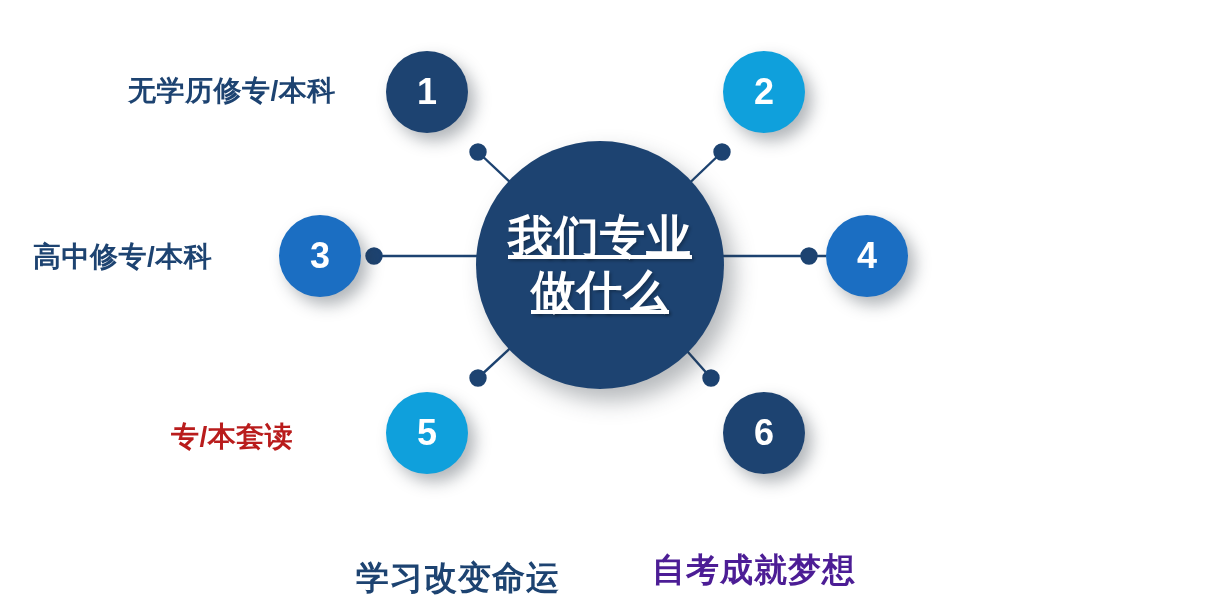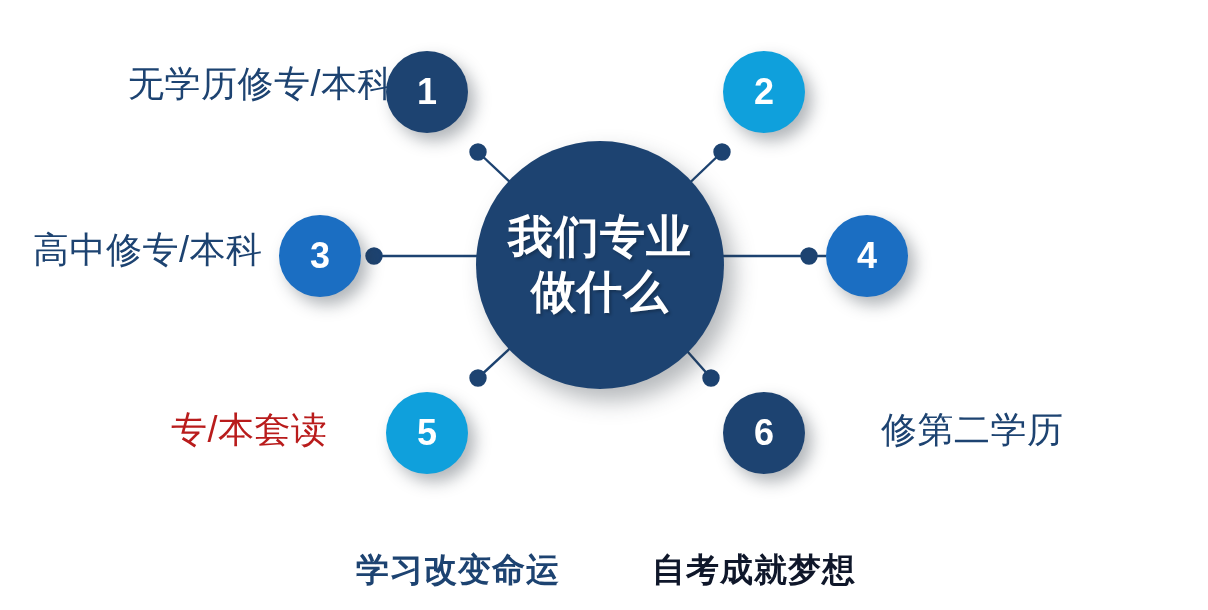--- a/index.html
+++ b/index.html
@@ -43,20 +43,21 @@
   }
   .hub-text {
     color: #ffffff;
     font-size: 45px;
     font-weight: 700;
     line-height: 1.22;
     text-align: center;
     letter-spacing: 1px;
     white-space: pre-line;
     text-shadow: 2px 2px 3px rgba(0,0,0,0.25);
+    text-decoration: underline;
   }
   
   .node {
     position: absolute;
     width: 82px;
     height: 82px;
     border-radius: 50%;
     display: flex;
     align-items: center;
     justify-content: center;
@@ -69,25 +70,26 @@
   .node-1 { left: 386px; top:  51px; }
   .node-2 { left: 723px; top:  51px; }
   .node-3 { left: 279px; top: 215px; }
   .node-4 { left: 826px; top: 215px; }
   .node-5 { left: 386px; top: 392px; }
   .node-6 { left: 723px; top: 392px; }
   
   .label {
     position: absolute;
     color: #1d4371;
-    font-size: 36px;
-    font-weight: 400;
+    font-size: 28px;
+    font-weight: 700;
     white-space: nowrap;
     letter-spacing: 0.5px;
     z-index: 2;
+    margin-top: 12px;
   }
   .lab-1 { left: 128px; top:  60px; }
   .lab-2 { left: 861px; top:  60px; }
   .lab-3 { left:  33px; top: 226px; text-align: center; }
   .lab-4 { left: 978px; top: 226px; }
   .lab-5 { left: 171px; top: 406px; }
   .lab-6 { left: 881px; top: 406px; }
   
   .slogan {
     position: absolute;
@@ -138,18 +140,17 @@
   <div class="node node-1" style="background: rgb(29, 67, 113);">1</div>
   <div class="node node-2" style="background: rgb(15, 160, 220);">2</div>
   <div class="node node-3" style="background: rgb(27, 110, 194);">3</div>
   <div class="node node-4" style="background: rgb(27, 110, 194);">4</div>
   <div class="node node-5" style="background: rgb(15, 160, 220);">5</div>
   <div class="node node-6" style="background: rgb(29, 67, 113);">6</div>
 
   <div class="label lab-1" style="color: rgb(29, 67, 113);">无学历修专/本科</div>
   <div class="label lab-3" style="color: rgb(29, 67, 113);">高中修专/本科</div>
   <div class="label lab-5" style="color: #b91c1c;">专/本套读</div>
-  <div class="label lab-6" style="color: rgb(29, 67, 113);">修第二学历</div>
 
-  <div class="slogan slogan-a" style="color: rgb(29, 67, 113);">学习改变命运</div>
-  <div class="slogan slogan-b" style="color: #0f172a;">自考成就梦想</div>
+  <div class="slogan slogan-a" style="color: rgb(29, 67, 113); margin-top: 8px;">学习改变命运</div>
+  <div class="slogan slogan-b" style="color: #4c1d95;">自考成就梦想</div>
 
 </div>
 
 </body></html>

